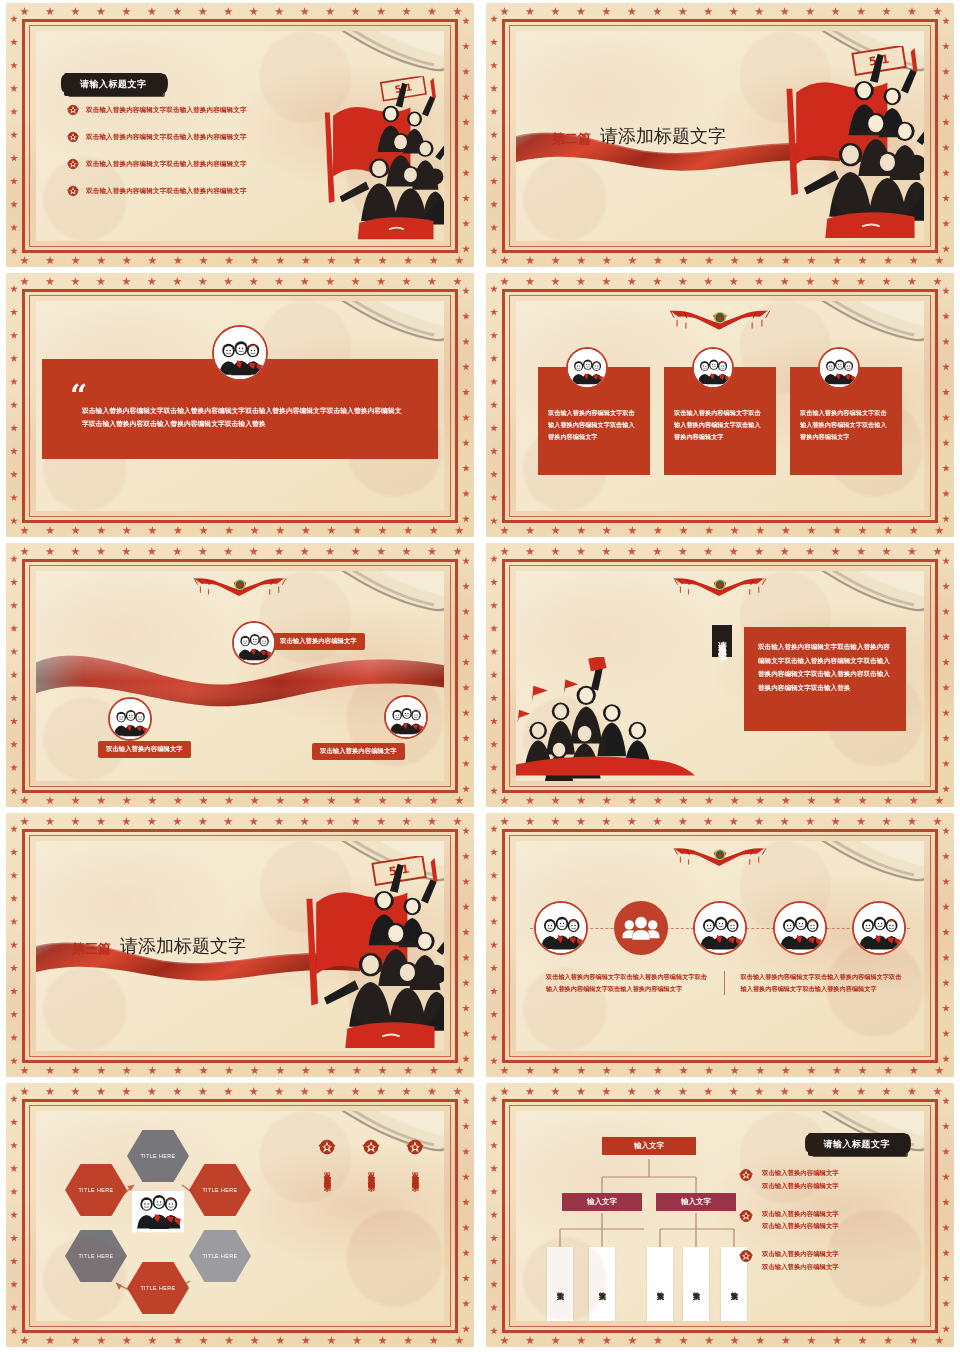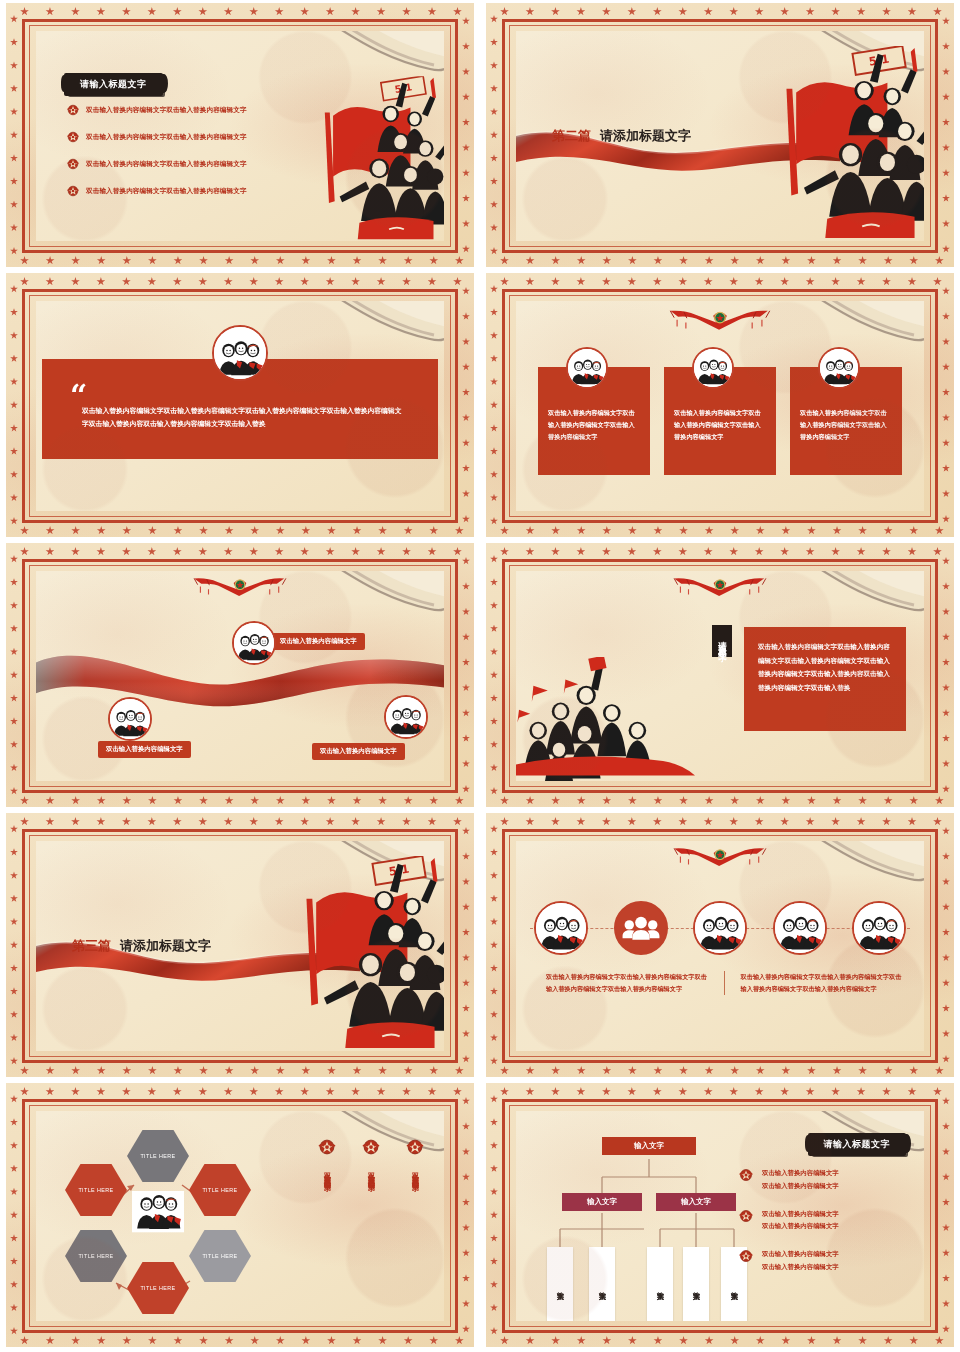--- a/index.html
+++ b/index.html
@@ -123,21 +123,21 @@
   
   .s1-title{ position:absolute; left:30px; top:42px; }
   .s1-list{ position:absolute; left:30px; top:72px; width:240px; }
   .s1-item{ display:flex; align-items:center; gap:6px; margin-bottom:13px; }
   .s1-item .txt{ font-size:6.6px; font-weight:bold; color:#b5301b; letter-spacing:.1px; }
   .s1-art{ position:absolute; right:-6px; bottom:0; width:140px; height:165px; }
 
   
   .sec-title{ position:absolute; left:36px; top:50%; transform:translateY(-50%); display:flex; align-items:flex-end; gap:9px; z-index:3;}
   .sec-num{ font-size:13px; font-weight:bold; color:#b5301b; }
-  .sec-label{ font-size:13px; font-weight:bold; color:#2a2320; }
+  .sec-label{ font-size:18px; font-weight:normal; color:#2a2320; }
   .sec-art{ position:absolute; right:-10px; bottom:-2px; width:165px; height:200px; }
 
   
   .q-band{ position:absolute; left:6px; right:6px; top:58px; height:100px; }
   .q-badge{ position:absolute; left:50%; top:24px; transform:translateX(-50%); width:56px; height:56px; z-index:4; }
   .q-mark{ position:absolute; left:34px; top:86px; color:#fff; font-size:30px; font-weight:bold; font-family:"DejaVu Serif",serif; line-height:.6; z-index:5;}
   .q-text{ position:absolute; left:46px; right:38px; top:104px; color:#fff; font-size:6.8px; line-height:1.85; z-index:5; }
 
   
   .cards{ position:absolute; left:22px; right:22px; top:62px; display:flex; justify-content:space-between; }

